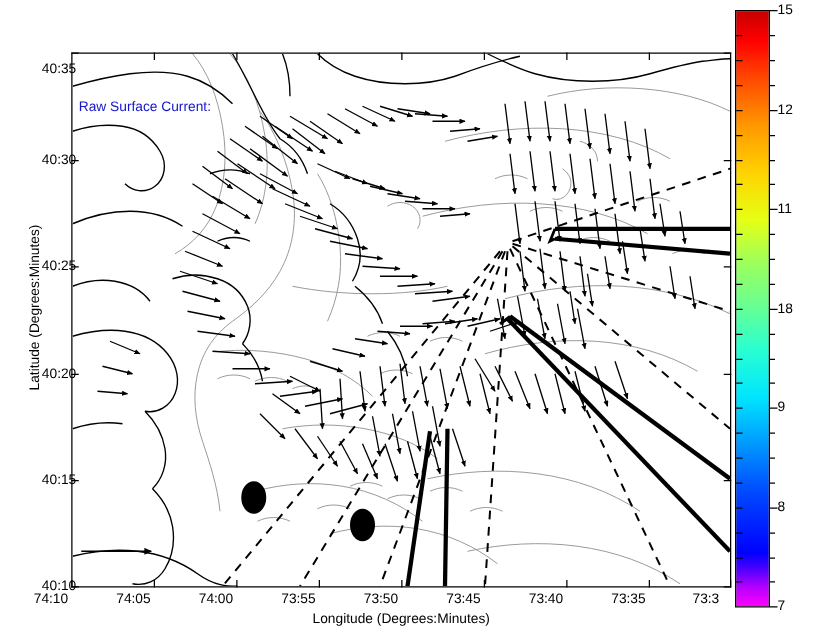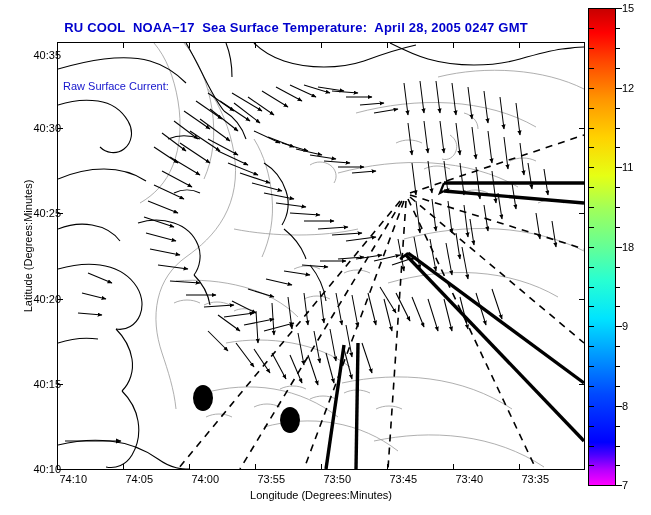--- a/index.html
+++ b/index.html
@@ -27,21 +27,21 @@
     position:absolute;left:62px;top:48px;color:#1414cc;font-size:11px;
     line-height:15px;white-space:pre;pointer-events:none;text-align:center;
   }
 
   
   .ytick{position:absolute;right:590px;width:44px;text-align:right;
          font-size:11px;color:#000;white-space:nowrap;}
   .ytickmark{position:absolute;left:57px;width:6px;height:1px;background:#000;}
   .ytickmark.r{left:579px;}
 
-  .xtick{position:absolute;top:473px;width:60px;text-align:right;
+  .xtick{position:absolute;top:473px;width:60px;text-align:left;
          font-size:11px;color:#000;white-space:nowrap;}
   .xtickmark{position:absolute;top:464px;width:1px;height:6px;background:#000;}
   .xtickmark.t{top:42px;}
 
   #xlabel{position:absolute;left:57px;top:489px;width:528px;text-align:center;
           font-size:11px;color:#000;}
   #ylabel{
     position:absolute;left:-92px;top:240px;width:240px;text-align:center;
     font-size:11px;color:#000;transform:rotate(-90deg);transform-origin:center center;
   }
@@ -61,21 +61,20 @@
   .cbtick{position:absolute;left:616px;width:6px;height:1px;background:#000;}
   .cbtickminor{position:absolute;left:616px;width:4px;height:1px;background:#000;}
   .cbtickleft{position:absolute;left:589px;width:5px;height:1px;background:#000;}
   .cblabel{position:absolute;left:622px;font-size:11px;color:#000;white-space:nowrap;}
 </style>
 </head>
 <body>
 
 <div id="figure">
 
-  <div id="title">RU COOL  NOAA−17  Sea Surface Temperature:  April 28, 2005 0247 GMT</div>
 
   <div id="plot">
     <svg id="mapsvg" viewBox="0 0 526 426" preserveAspectRatio="none">
       <defs>
         <marker id="arw" markerWidth="5" markerHeight="5" refX="4.2" refY="2" orient="auto">
             <path d="M0,0 L4.6,2 L0,4 z" fill="#000"></path>
           </marker>
         <clipPath id="clipbox">
             <rect x="0" y="0" width="526" height="426"></rect>
           </clipPath>

